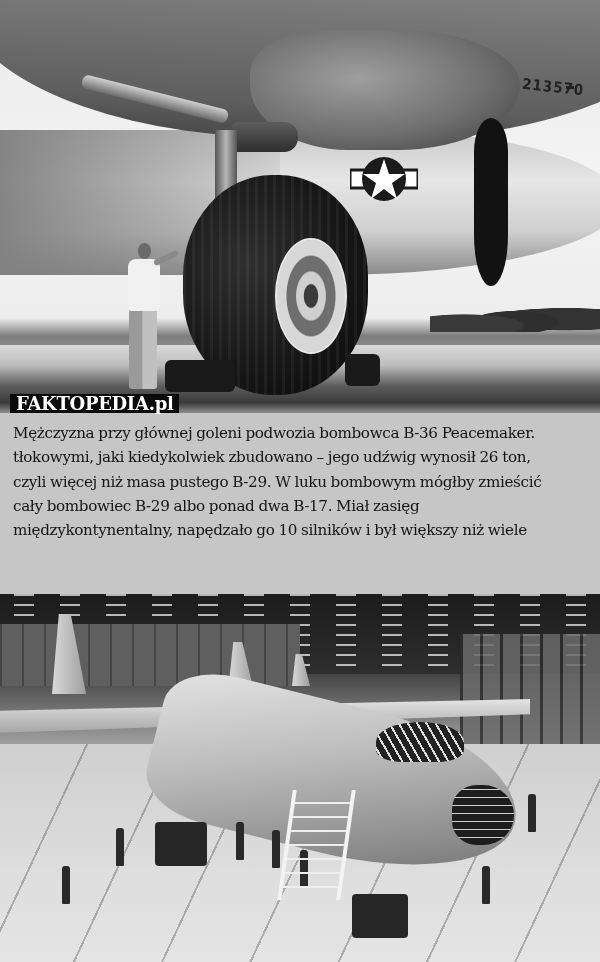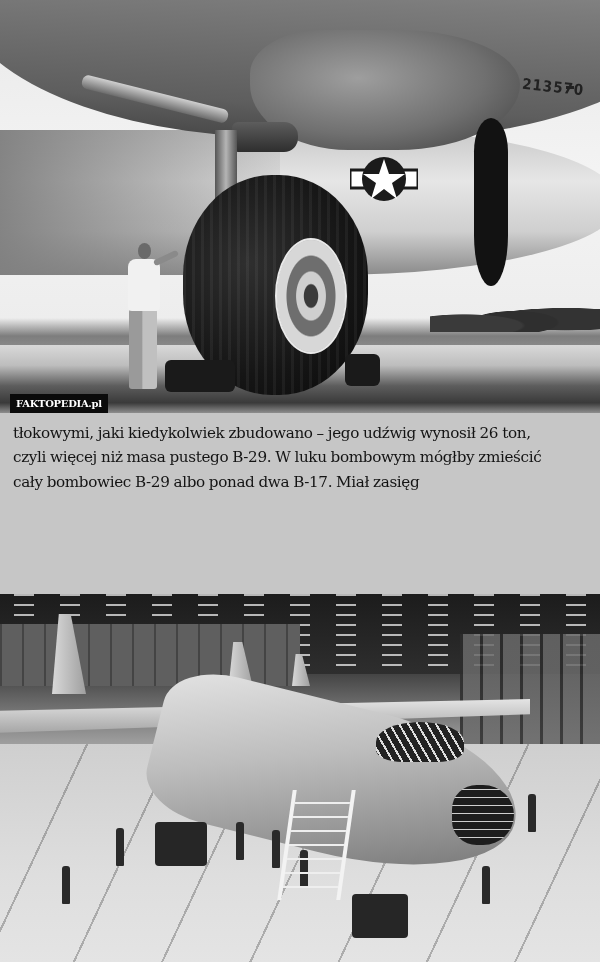--- a/index.html
+++ b/index.html
@@ -137,21 +137,21 @@
 
     .watermark {
       position: absolute;
       left: 10px; top: 394px;
       height: 19px;
       padding: 0 6px;
       background: #0b0b0b;
       color: #ffffff;
       font-family: "DejaVu Serif", serif;
       font-weight: bold;
-      font-size: 10px;
+      font-size: 18px;
       line-height: 19px;
       letter-spacing: -0.3px;
       z-index: 5;
     }
 
     
     .caption {
       position: absolute;
       left: 0; top: 413px;
       width: 600px; height: 181px;
@@ -278,23 +278,25 @@
     <div class="man-legs"></div>
     <div class="man-shirt"></div>
     <div class="man-arm"></div>
     <div class="man-head"></div>
   </div>
 </div>
 
 <div class="watermark">FAKTOPEDIA.pl</div>
 
 <div class="caption">
+  <p>Mężczyzna przy głównej goleni podwozia bombowca B-36 Peacemaker.</p>
   <p>tłokowymi, jaki kiedykolwiek zbudowano – jego udźwig wynosił 26 ton,</p>
   <p>czyli więcej niż masa pustego B-29. W luku bombowym mógłby zmieścić</p>
   <p>cały bombowiec B-29 albo ponad dwa B-17. Miał zasięg</p>
+  <p>międzykontynentalny, napędzało go 10 silników i był większy niż wiele</p>
 </div>
 
 <div class="photo-bottom">
   <div class="ceiling"></div>
   <div class="ceiling-lights"></div>
   <div class="hangar-wall-left"></div>
   <div class="hangar-wall-right"></div>
   <div class="floor"></div>
   <div class="tail" style="left:52px; top:20px;"></div>
   <div class="tail" style="left:228px; top:48px; width:26px; height:50px;"></div>

